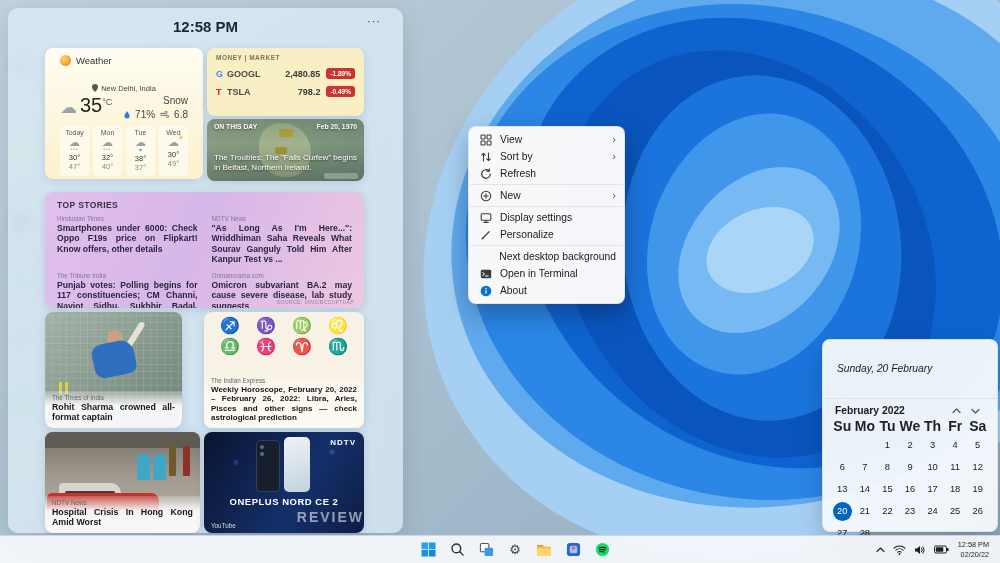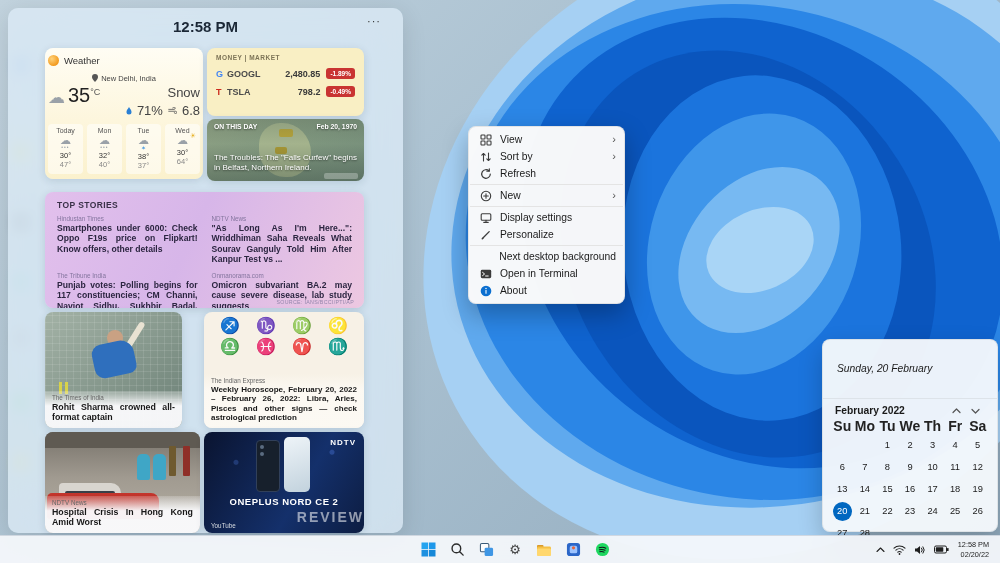--- a/index.html
+++ b/index.html
@@ -9,29 +9,29 @@
   
   .blob{position:absolute;left:14px;width:20px;height:20px;border-radius:6px;filter:blur(5px);opacity:.55;}
   
   .widgets{position:absolute;left:8px;top:8px;width:395px;height:525px;border-radius:10px;
     background:rgba(222,236,247,.74);backdrop-filter:blur(26px) saturate(1.3);
     box-shadow:0 6px 24px rgba(0,0,0,.12);}
   .w-time{position:absolute;top:10px;left:0;right:0;text-align:center;font-size:15px;font-weight:600;color:#1b2736;}
   .w-more{position:absolute;top:6px;right:16px;font-size:11px;letter-spacing:1px;color:#333;background:none;border:none;cursor:default;}
   .card{position:absolute;border-radius:8px;box-shadow:0 2px 8px rgba(20,40,70,.14);overflow:hidden;}
   
-  .weather{left:37px;top:40px;width:158px;height:131px;background:linear-gradient(180deg,#fffdf4,#fdf6dd 55%,#fbf1cd);padding:7px 3px;box-sizing:border-box;}
+  .weather{left:37px;top:40px;width:158px;height:131px;background:linear-gradient(180deg,#fffdf4,#fdf6dd 55%,#fbf1cd);padding:7px 15px;box-sizing:border-box;}
   .wx-head{display:flex;align-items:center;gap:5px;font-size:9.5px;color:#333;}
   .wx-provider{width:11px;height:11px;border-radius:50%;background:radial-gradient(circle at 35% 35%,#ffd27a,#f29a1f 70%);display:inline-block;}
-  .wx-loc{display:flex;justify-content:center;align-items:flex-start;gap:3px;font-size:7.5px;color:#444;margin-top:8px;}
+  .wx-loc{display:flex;justify-content:center;align-items:flex-start;gap:3px;font-size:7.5px;color:#444;margin-top:18px;}
   .wx-main{display:flex;align-items:flex-start;margin-top:2px;}
   .wx-cloud{font-size:17px;color:#9aa1a8;line-height:1;margin-top:4px;}
   .wx-temp{font-size:20px;font-weight:300;color:#222;line-height:1;margin-left:3px;}
   .wx-unit{font-size:9px;color:#555;margin-top:2px;}
-  .wx-right{margin-left:auto;text-align:right;font-size:13px;color:#444;}
+  .wx-right{margin-left:auto;text-align:right;font-size:10px;color:#444;}
   .wx-cond{display:block;margin-bottom:3px;}
   .wx-stats{display:flex;gap:5px;align-items:center;justify-content:flex-end;}
   .wx-row{display:flex;gap:4px;margin-top:6px;}
   .wx-cell{flex:1;background:rgba(255,255,255,.55);border-radius:4px;text-align:center;padding:3px 0 4px;}
   .wx-day{font-size:7px;color:#555;}
   .wx-ic{font-size:11px;color:#9aa1a8;line-height:1.1;display:block;position:relative;}
   .wx-dots{display:block;font-size:5px;color:#9aa1a8;letter-spacing:1px;line-height:.5;}
   .wx-snowmark{display:block;font-size:6px;color:#4a9ae0;line-height:.7;}
   .wx-sunmark{position:absolute;font-size:7px;color:#e8b32a;right:4px;top:-2px;}
   .wx-hi{font-size:7.5px;color:#333;margin-top:2px;}
@@ -209,21 +209,21 @@
           <div class="wx-day">Tue</div>
           <span class="wx-ic">☁</span>
           <span class="wx-snowmark">✶</span>
           <div class="wx-hi">38°</div>
           <div class="wx-lo">37°</div>
         </div>
         <div class="wx-cell">
           <div class="wx-day">Wed</div>
           <span class="wx-ic"><span>☁</span><span class="wx-sunmark">☀</span></span>
           <div class="wx-hi">30°</div>
-          <div class="wx-lo">64°</div>
+          <div class="wx-lo">49°</div>
         </div>
       </div>
     </div>
 
     <div class="card market">
       <div class="mk-head">MONEY | MARKET</div>
       <div class="mk-row">
         <span class="mk-logo g-logo">G</span>
         <span class="mk-ticker">GOOGL</span>
         <span class="mk-price">2,480.85</span>

